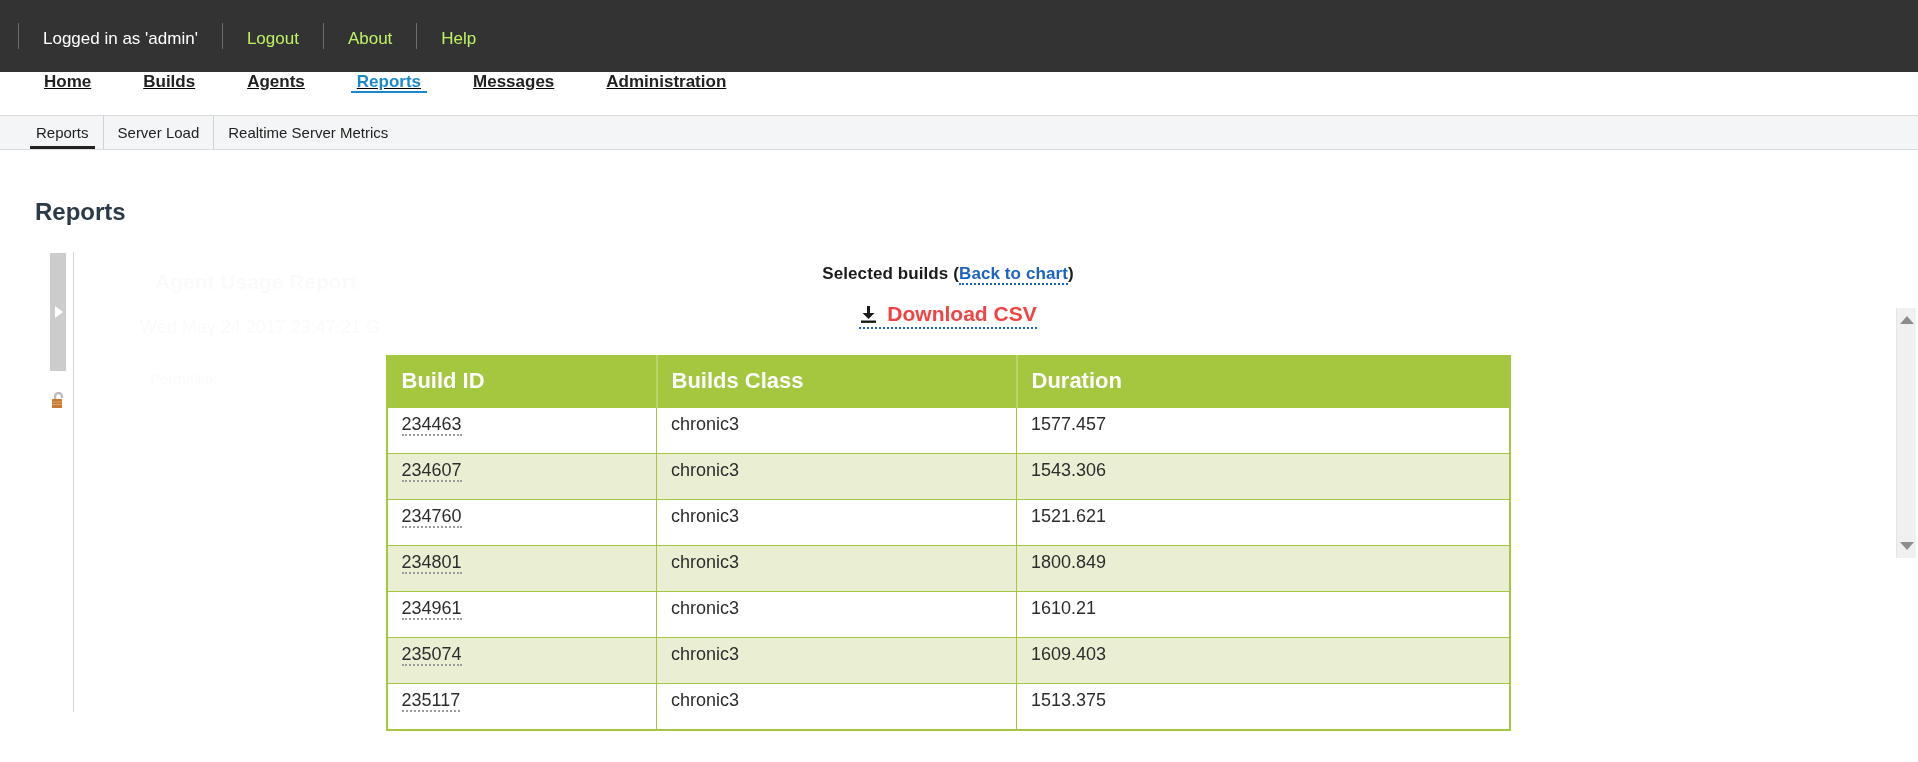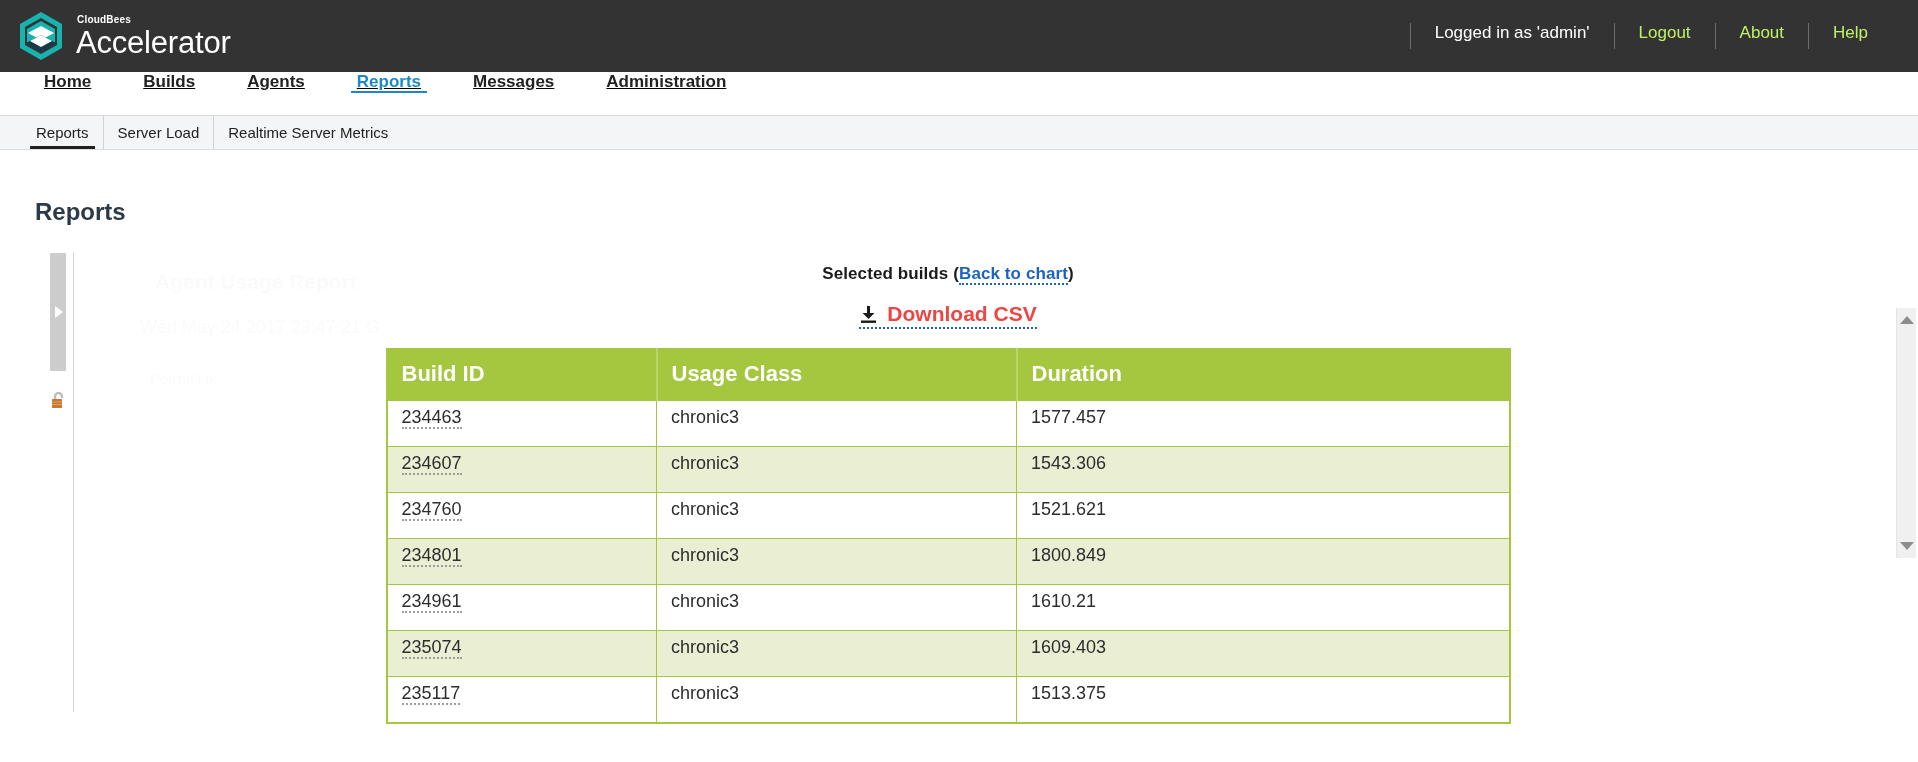--- a/index.html
+++ b/index.html
@@ -33,21 +33,21 @@
     margin-bottom: 2px;
     margin-left: 1px;
   }
   .brand-name {
     color: #ffffff;
     font-size: 31px;
     font-weight: normal;
     letter-spacing: -0.2px;
   }
 
-  .usernav { display: flex; align-items: flex-start; color: #ffffff; font-size: 17px; }
+  .usernav { display: flex; align-items: flex-end; color: #ffffff; font-size: 17px; }
   .usernav .sep {
     width: 1px; height: 26px; background: #6e6e6e;
     margin: 0 0px;
   }
   .usernav a {
     color: #bef264; text-decoration: none;
     padding: 0 24px;
     white-space: nowrap;
   }
   .usernav span.static { padding: 0 24px; white-space: nowrap; }
@@ -198,21 +198,21 @@
     font-weight: bold;
     color: #ef4444;
     cursor: pointer;
     border-bottom: 2px dotted #1c64c4;
     padding-bottom: 1px;
   }
   .dl-icon { display: block; }
 
   
   .tablewrap {
-    margin: 19px auto 0 auto;
+    margin: 26px auto 0 auto;
     width: 1125px;
   }
   table.builds {
     width: 100%;
     border-collapse: collapse;
     border: 2px solid #a4c73f;
     table-layout: fixed;
   }
   table.builds thead th {
     background: #a4c73f;
@@ -268,34 +268,20 @@
     border-left: 7px solid transparent;
     border-right: 7px solid transparent;
     border-top: 8px solid #8d8d8d;
   }
 </style>
 </head>
 <body>
 
 <div class="topbar">
 
-  <div class="brand">
-    <svg class="brand-logo" viewBox="0 0 46 50">
-      <polygon points="23,1 44,13 44,37 23,49 2,37 2,13" fill="#17b3ae"></polygon>
-      <polygon points="23,7 39,16 39,34 23,43 7,34 7,16" fill="#333333"></polygon>
-      <polygon points="23,10 37,18 37,32 23,40 9,32 9,18" fill="#17b3ae"></polygon>
-      <path d="M23 15 L36 22 L23 29 L10 22 Z" fill="#ffffff"></path>
-      <path d="M23 24 L38 32 L23 41 L8 32 Z" fill="#15394f"></path>
-      <path d="M23 24 L34 30 L23 36 L12 30 Z" fill="#ffffff"></path>
-    </svg>
-    <div class="brand-text">
-      <div class="brand-sub">CloudBees</div>
-      <div class="brand-name">Accelerator</div>
-    </div>
-  </div>
 
   <div class="usernav">
     <div class="sep"></div>
     <span class="static">Logged in as 'admin'</span>
     <div class="sep"></div>
     <a>Logout</a>
     <div class="sep"></div>
     <a>About</a>
     <div class="sep"></div>
     <a>Help</a>
@@ -352,21 +338,21 @@
         </svg>
         <span>Download CSV</span>
       </span>
     </div>
 
     <div class="tablewrap">
       <table class="builds">
         <thead>
           <tr>
             <th class="col-id">Build ID</th>
-            <th class="col-class">Usage Class</th>
+            <th class="col-class">Builds Class</th>
             <th>Duration</th>
           </tr>
         </thead>
         <tbody>
           <tr>
             <td class="idcell"><a>234463</a></td>
             <td>chronic3</td>
             <td>1577.457</td>
           </tr>
           <tr>

